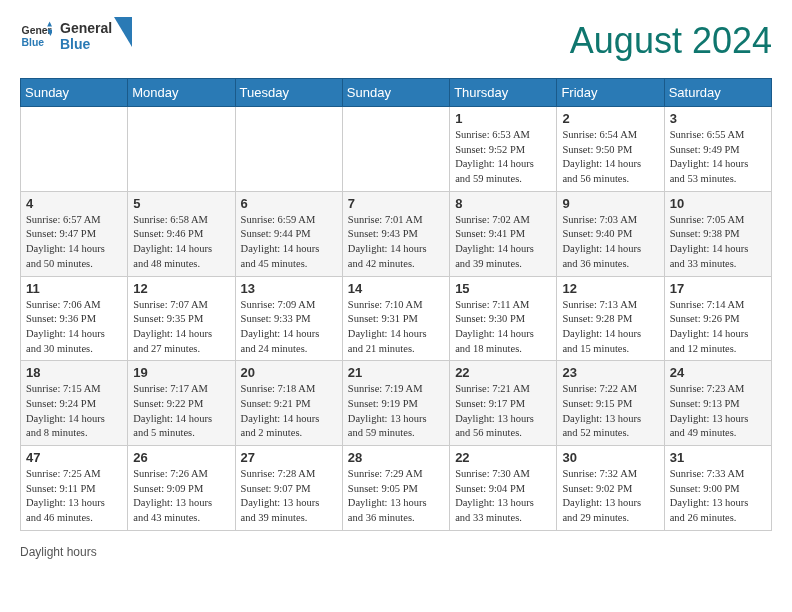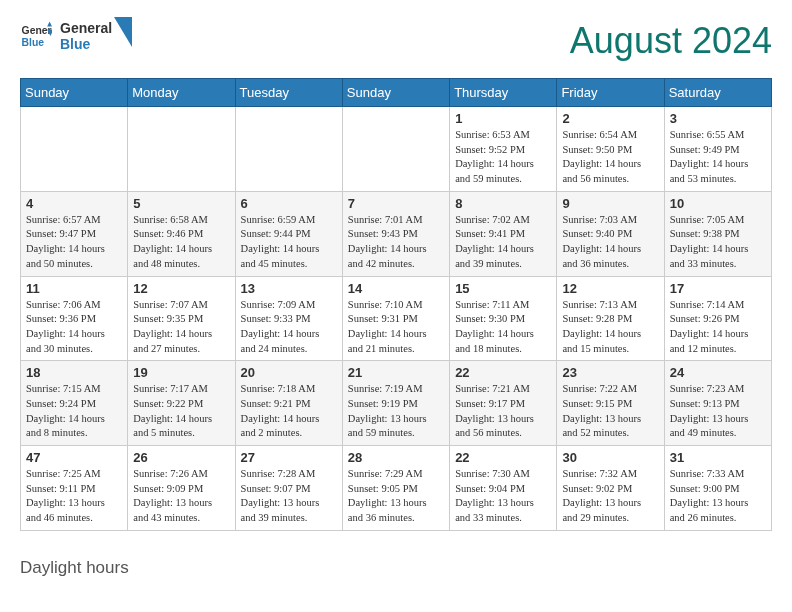--- a/index.html
+++ b/index.html
@@ -72,22 +72,22 @@
     .day-info {
       color: #333;
       line-height: 1.4;
       font-size: 10.5px;
       font-family: Liberation Serif, serif;
     }
     .empty-cell {
       background: #fff !important;
     }
     .footer-note {
-      margin-top: 27px;
-      font-size: 17px;
+      margin-top: 14px;
+      font-size: 12px;
       color: #555;
     }
   </style>
 </head>
 <body>
 
 <div class="header">
   <div class="logo">
     <svg class="logo-icon" viewBox="0 0 40 40" xmlns="http://www.w3.org/2000/svg">
       <text x="2" y="18" font-size="13" font-weight="bold" fill="#333">General</text>

